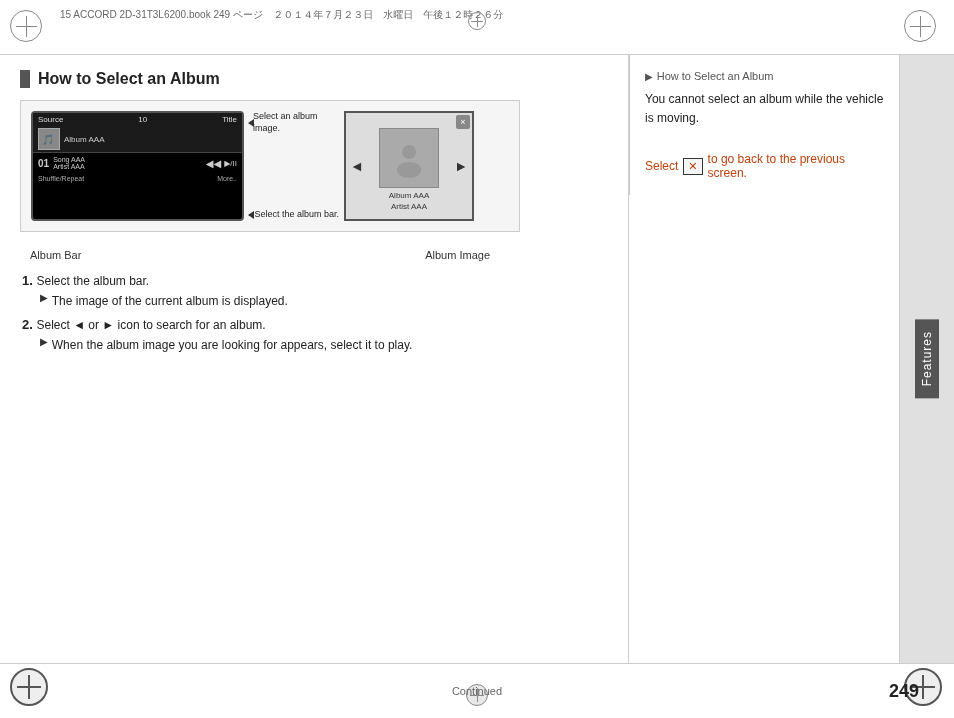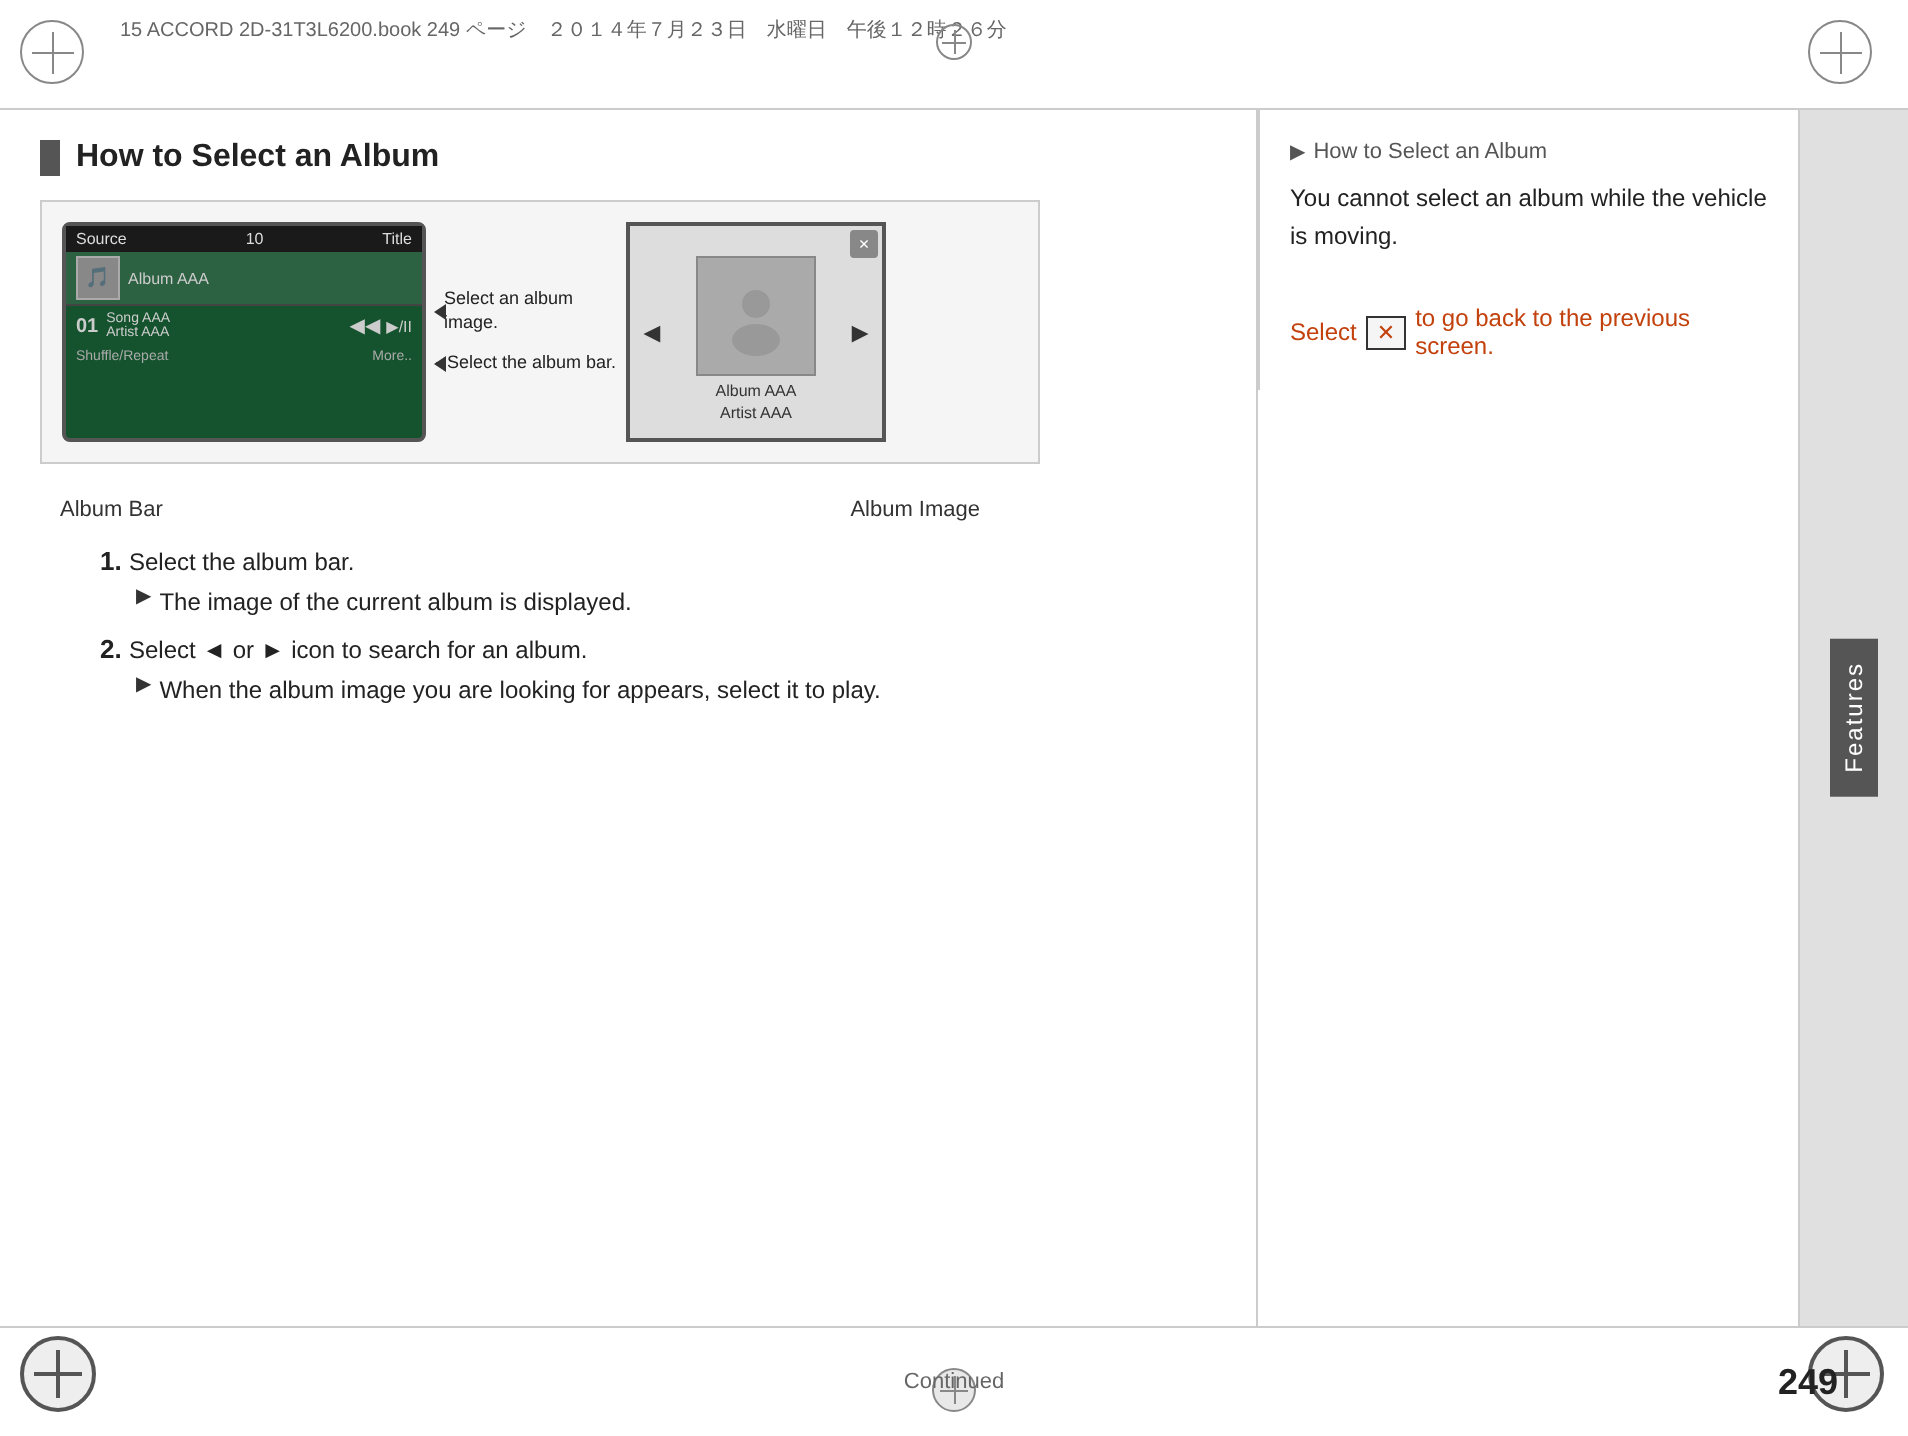--- a/index.html
+++ b/index.html
@@ -165,23 +165,23 @@
       margin-bottom: 14px;
       background: #f5f5f5;
       border: 1px solid #ccc;
       padding: 10px;
       position: relative;
       width: 500px;
     }
 
     
     .car-display {
-      width: 182px;
+      width: 213px;
       height: 110px;
-      background: #14532d;
+      background: #000000;
       border: 2px solid #555;
       border-radius: 4px;
       position: relative;
       flex-shrink: 0;
     }
     .cd-topbar {
       display: flex;
       justify-content: space-between;
       align-items: center;
       padding: 2px 5px;
@@ -225,21 +225,21 @@
       padding: 2px 5px;
       font-size: 7px;
       color: #aaa;
     }
 
     
     .annotation-area {
       width: 100px;
       display: flex;
       flex-direction: column;
-      justify-content: center;
+      justify-content: space-between;
       padding: 0 5px;
       gap: 8px;
     }
     .annotation-text {
       font-size: 9px;
       color: #222;
       line-height: 1.3;
     }
 
     
@@ -302,21 +302,20 @@
       font-size: 11px;
       color: #333;
       padding: 3px 10px;
     }
     .display-label-bar { text-align: center; }
     .display-label-image { text-align: center; margin-right: 20px; }
 
     
     .steps-section {
       margin-top: 8px;
-      margin-left: 28px;
     }
     .step-item {
       margin-bottom: 6px;
       padding-left: 2px;
     }
     .step-num {
       font-weight: bold;
     }
     .step-sub {
       display: flex;

